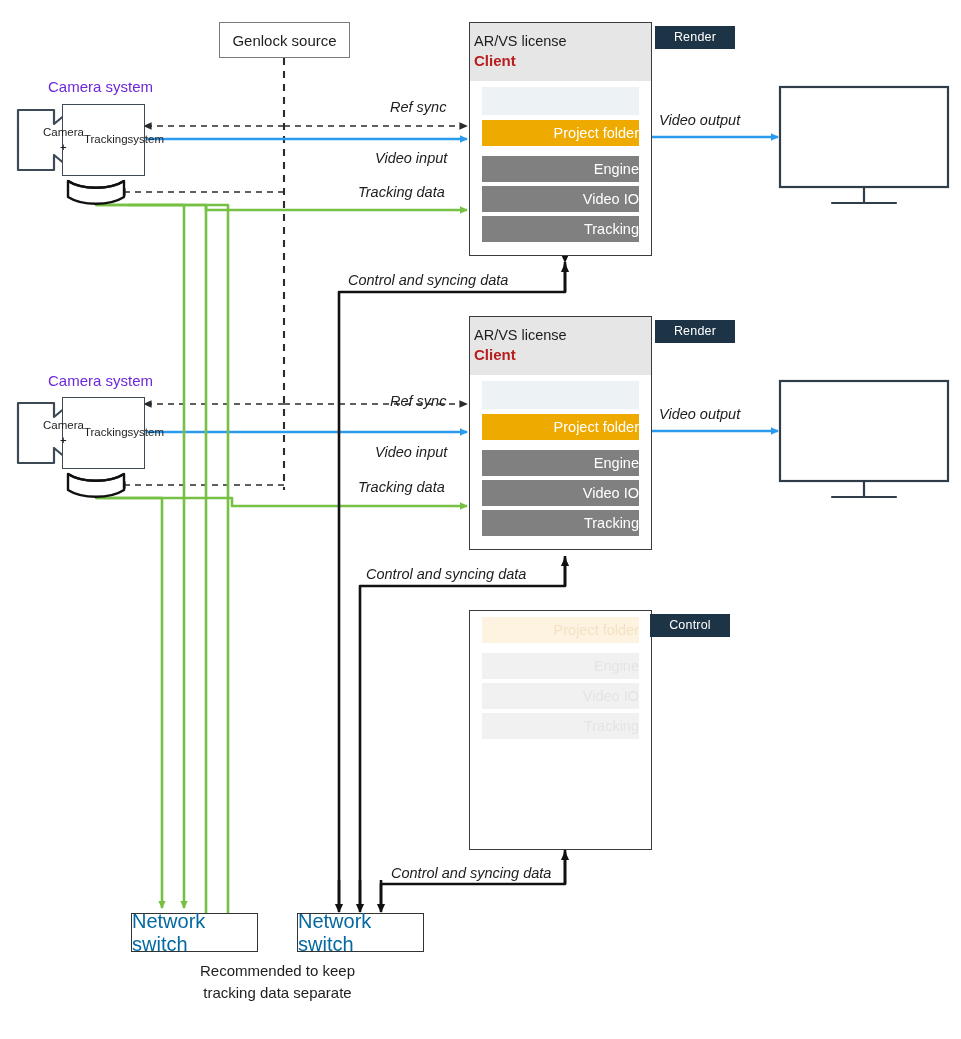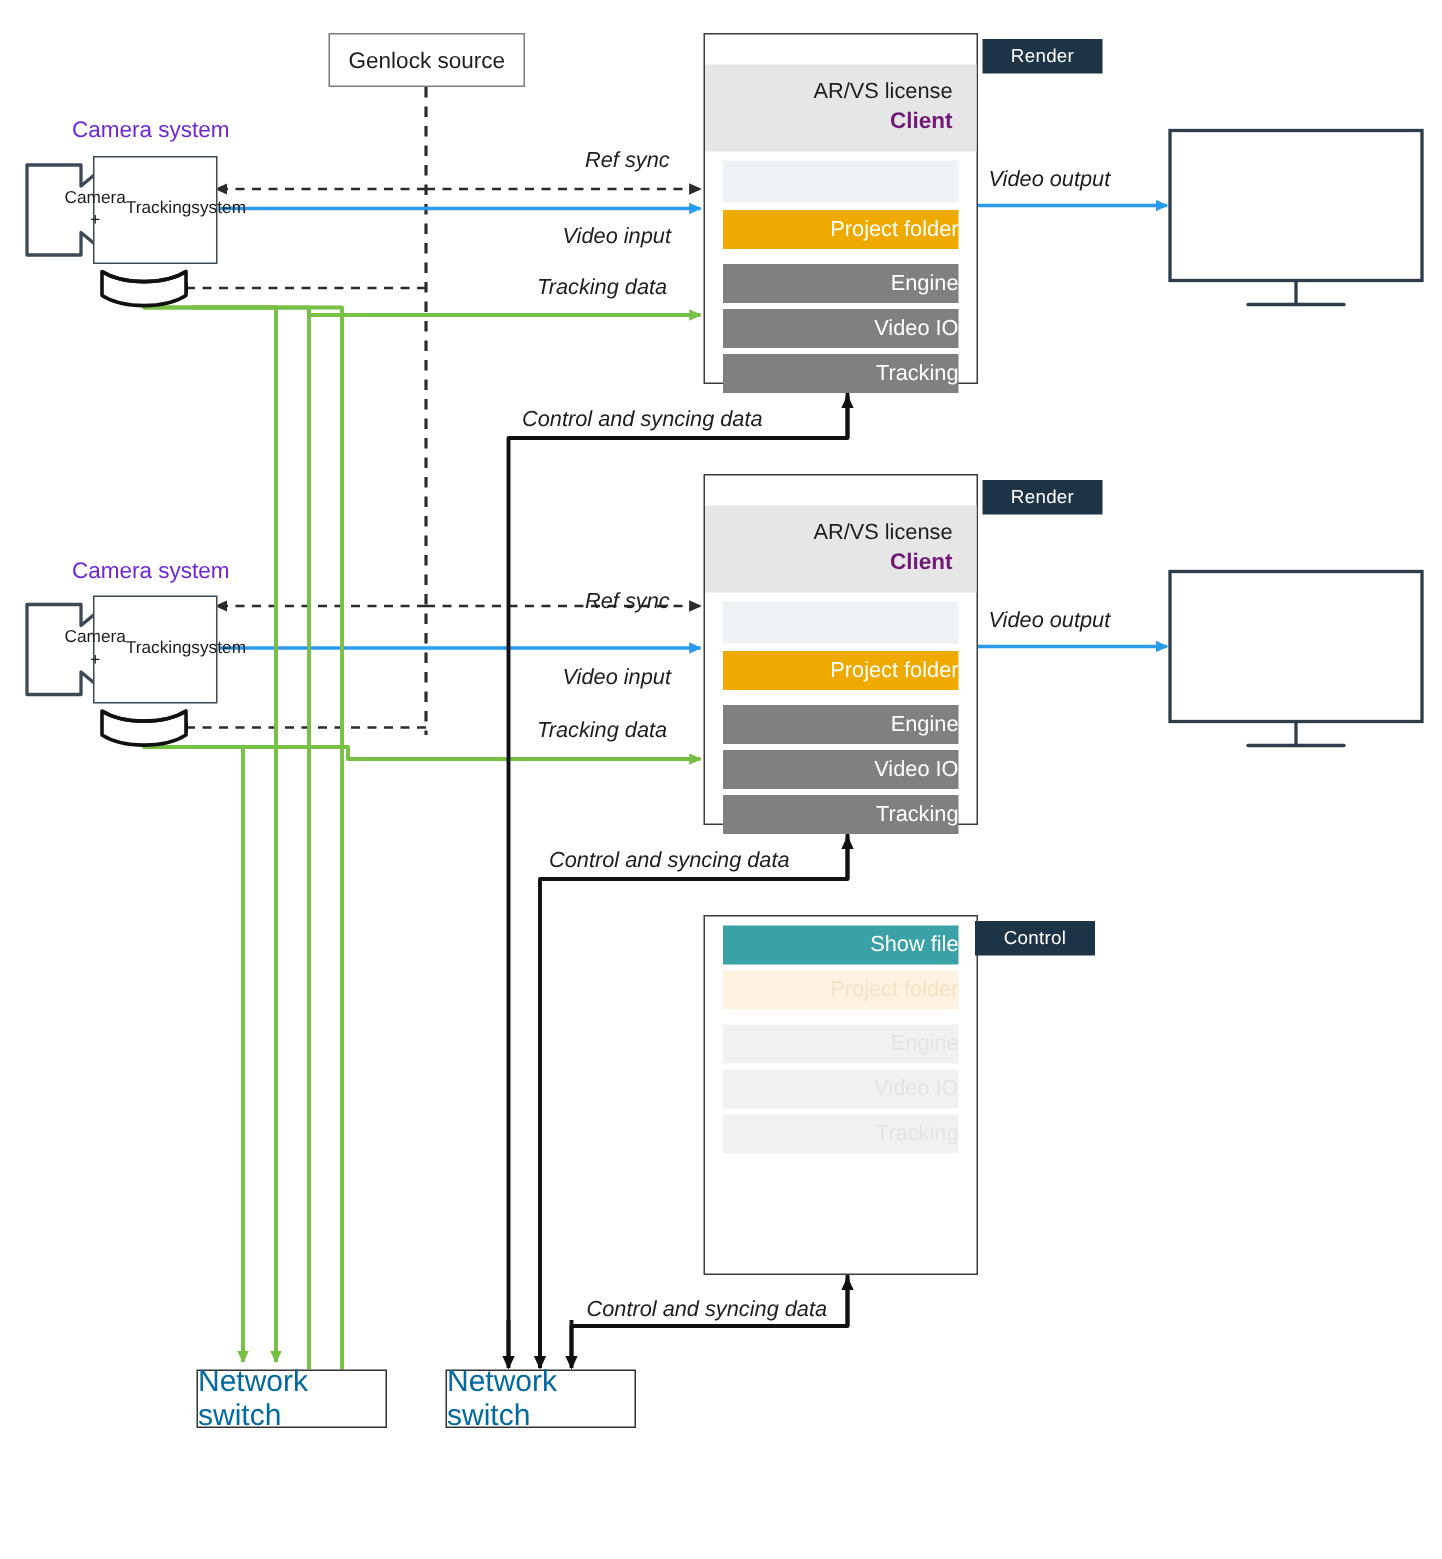--- a/index.html
+++ b/index.html
@@ -4,23 +4,23 @@
 <style>
   html,body{margin:0;padding:0;background:#ffffff;}
   body{font-family:"Liberation Sans","DejaVu Sans",sans-serif;}
   #stage{position:relative;width:961px;height:1039px;background:#fff;overflow:hidden;}
   #wires{position:absolute;left:0;top:0;width:961px;height:1039px;}
 
   .node{position:absolute;box-sizing:border-box;}
 
   
   .machine{border:1.6px solid #3b3b3b;background:#ffffff;}
-  .machine .mhead{background:#e6e6e6;text-align:right;padding:9px 16px 10px;line-height:1.25;margin-top:20px;}
+  .machine .mhead{background:#e6e6e6;text-align:left;padding:9px 4px 10px;line-height:1.25;}
   .machine .mhead .lic{font-size:14.5px;color:#1d1d1d;}
-  .machine .mhead .role{font-size:15px;font-weight:bold;color:#701a75;margin-top:2px;}
+  .machine .mhead .role{font-size:15px;font-weight:bold;color:#b91c1c;margin-top:2px;}
   .machine .mbody{padding:6px 12px 9px;}
   .bar{height:26px;line-height:26px;text-align:right;font-size:14.5px;color:#ffffff;margin-bottom:4px;}
   .bar.blank{background:#edf3f4;height:28px;margin-bottom:5px;}
   .bar.orange{background:#efaa00;}
   .bar.teal{background:#3aa1a6;}
   .bar.gray{background:#808080;}
   .bar.ghost-orange{background:#fdf3e0;color:#f3e2c4;}
   .bar.ghost-gray{background:#f1f1f1;color:#e4e4e4;}
   .bar.spacer{height:6px;background:transparent;margin-bottom:0;}
 
@@ -194,21 +194,20 @@
       <div class="bar spacer"></div>
       <div class="bar gray">Engine</div>
       <div class="bar gray">Video IO</div>
       <div class="bar gray">Tracking</div>
     </div>
   </div>
   <div class="node badge" style="left:655px;top:320px;width:80px;">Render</div>
 
   <div class="node machine" style="left:469px;top:610px;width:183px;height:240px;">
     <div class="mbody">
-      <div class="bar teal">Show file</div>
       <div class="bar ghost-orange">Project folder</div>
       <div class="bar spacer"></div>
       <div class="bar ghost-gray">Engine</div>
       <div class="bar ghost-gray">Video IO</div>
       <div class="bar ghost-gray">Tracking</div>
     </div>
   </div>
   <div class="node badge" style="left:650px;top:614px;width:80px;">Control</div>
 
   <div class="node switchbox" style="left:131px;top:913px;width:127px;height:39px;">
@@ -225,14 +224,18 @@
   <div class="wirelabel" style="left:348px;top:272px;">Control and syncing data</div>
 
   <div class="wirelabel" style="left:390px;top:393px;">Ref sync</div>
   <div class="wirelabel" style="left:375px;top:444px;">Video input</div>
   <div class="wirelabel" style="left:358px;top:479px;">Tracking data</div>
   <div class="wirelabel" style="left:659px;top:406px;">Video output</div>
   <div class="wirelabel" style="left:366px;top:566px;">Control and syncing data</div>
 
   <div class="wirelabel" style="left:391px;top:865px;">Control and syncing data</div>
 
+  <div class="note" style="left:130px;top:960px;width:295px;">
+    <div>Recommended to keep</div>
+    <div>tracking data separate</div>
+  </div>
 
 </div>
 
 </body></html>

